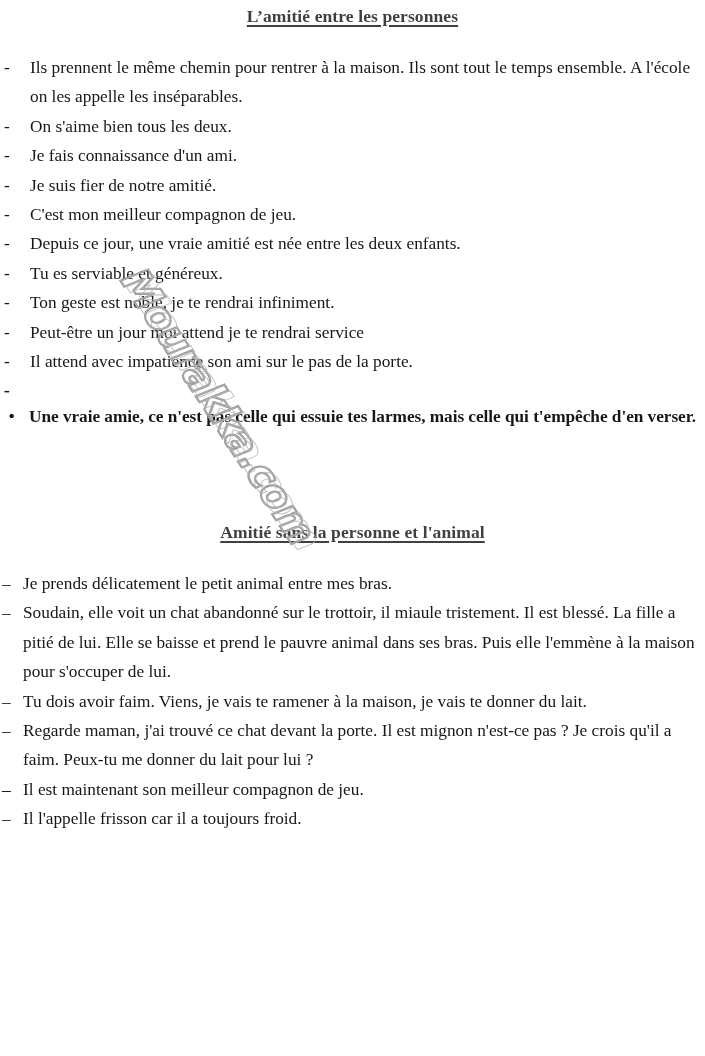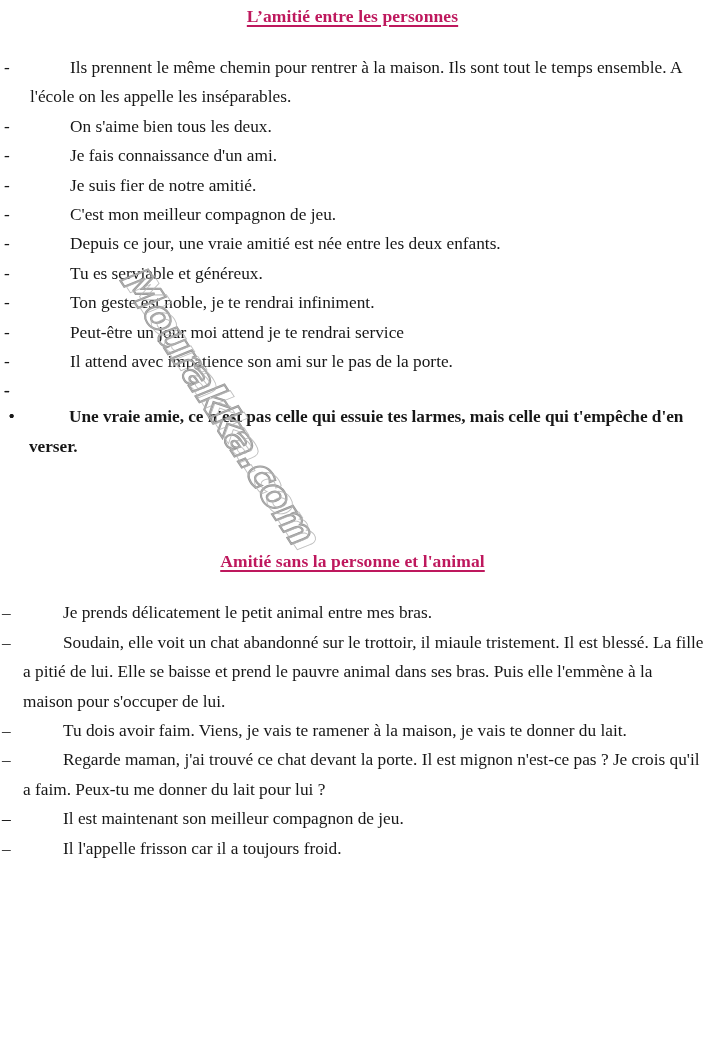--- a/index.html
+++ b/index.html
@@ -21,21 +21,21 @@
     width: 705px;
     height: 1056px;
     box-sizing: border-box;
     padding: 0;
     overflow: hidden;
   }
 
   
   .doc-title {
     text-align: center;
-    color: #be185d;
+    color: #404040;
     font-weight: bold;
     font-size: 17.5px;
     letter-spacing: 0.1px;
     margin: 0;
     padding: 0;
   }
   .doc-title span.ul {
     text-decoration: underline;
     text-underline-offset: 2.5px;
     text-decoration-thickness: 1.6px;
@@ -95,21 +95,21 @@
   }
   .bullet-list li .marker {
     position: absolute;
     left: 9px;
     top: 0;
     font-size: 15px;
     line-height: 29.4px;
     color: #171717;
   }
 
-  .body-text { display: inline; margin-left: 40px; }
+  .body-text { display: inline; }
   .gap-md  { height: 26px; }
   .gap-xl  { height: 64px; }
 
   
   .watermark {
     position: absolute;
     left: 104px;
     top: 272px;
     width: 250px;
     height: 172px;

